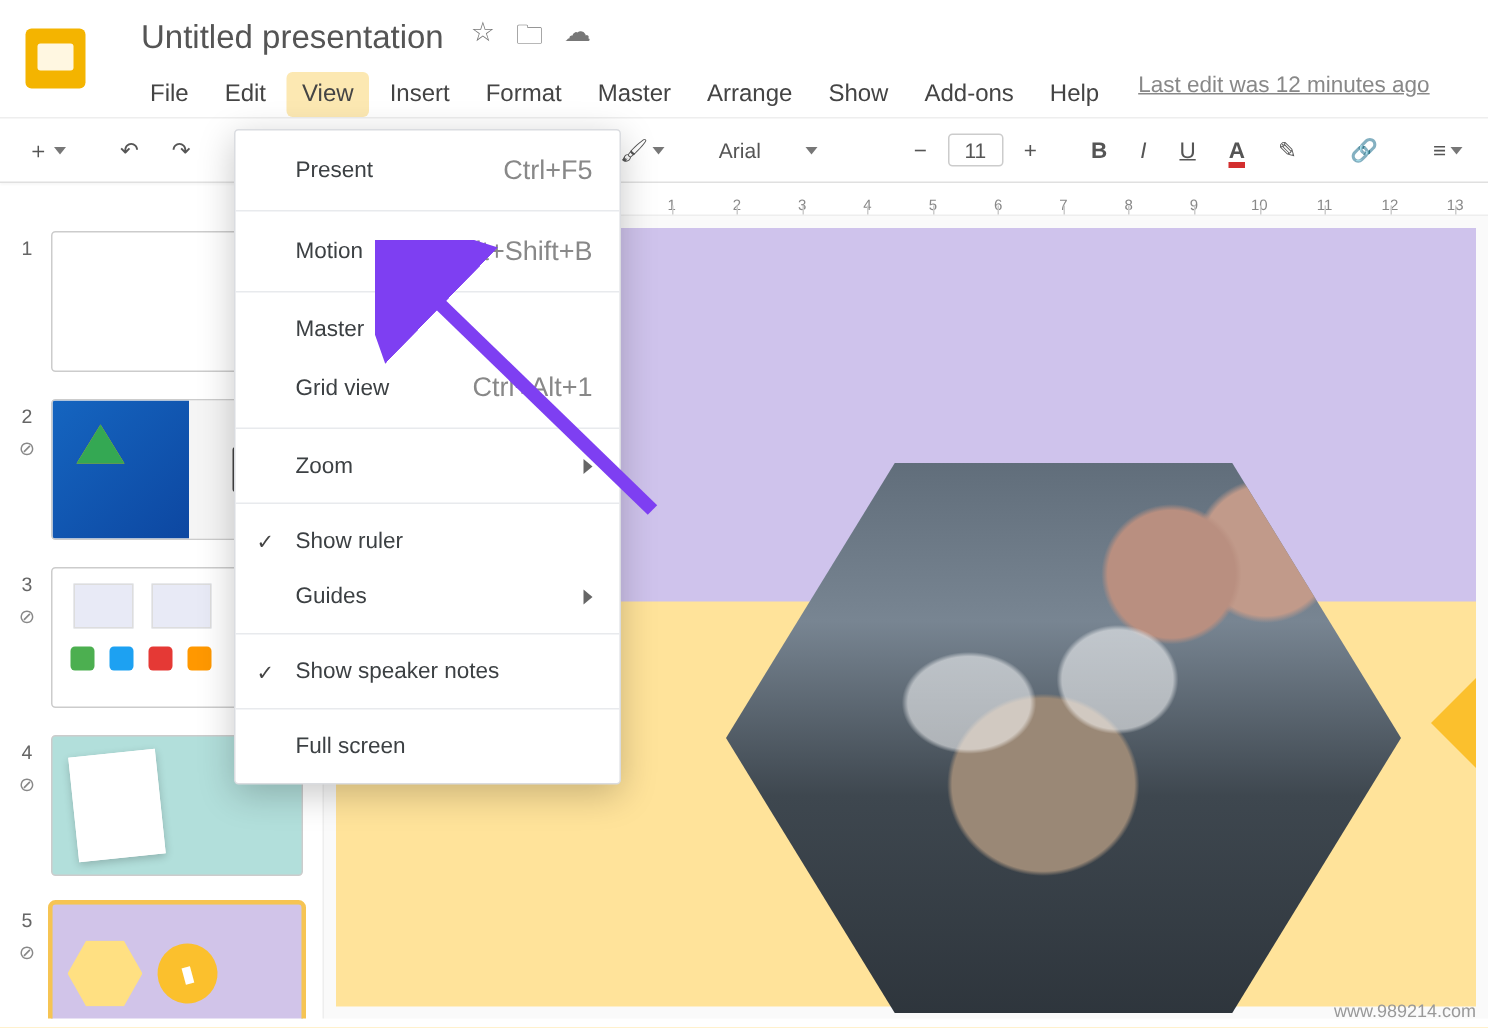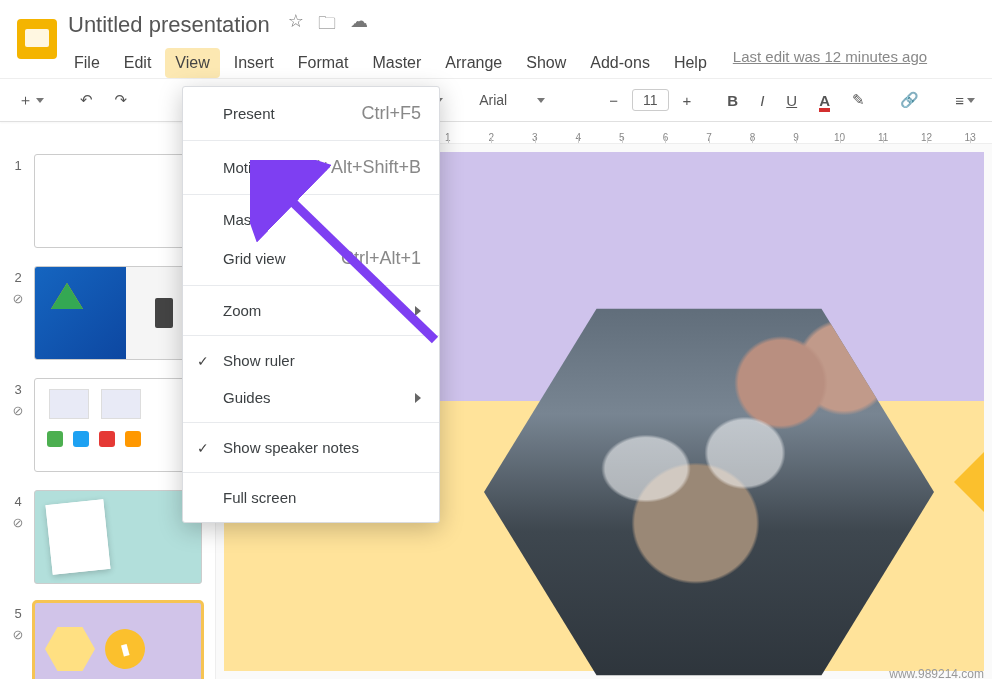--- a/index.html
+++ b/index.html
@@ -12,21 +12,21 @@
     width: 992px;
     height: 685px;
     overflow: hidden;
     position: relative;
   }
   
   .header {
     display: flex;
     align-items: flex-start;
     padding: 10px 12px 0 12px;
-    gap: 2px;
+    gap: 28px;
   }
   .logo-box {
     width: 50px;
     height: 50px;
     display: flex;
     align-items: center;
     justify-content: center;
     margin-top: 4px;
   }
   .logo {
@@ -280,21 +280,21 @@
     right: 0;
     top: 300px;
     width: 0; height: 0;
     border-top: 30px solid transparent;
     border-bottom: 30px solid transparent;
     border-right: 30px solid #fbc02d;
   }
   
   .dropdown {
     position: absolute;
-    left: 182px;
+    left: 156px;
     top: 86px;
     width: 258px;
     background: #fff;
     border: 1px solid #dadce0;
     border-radius: 3px;
     box-shadow: 0 6px 24px rgba(0,0,0,0.22);
     padding: 6px 0;
     z-index: 50;
     font-size: 15px;
   }

